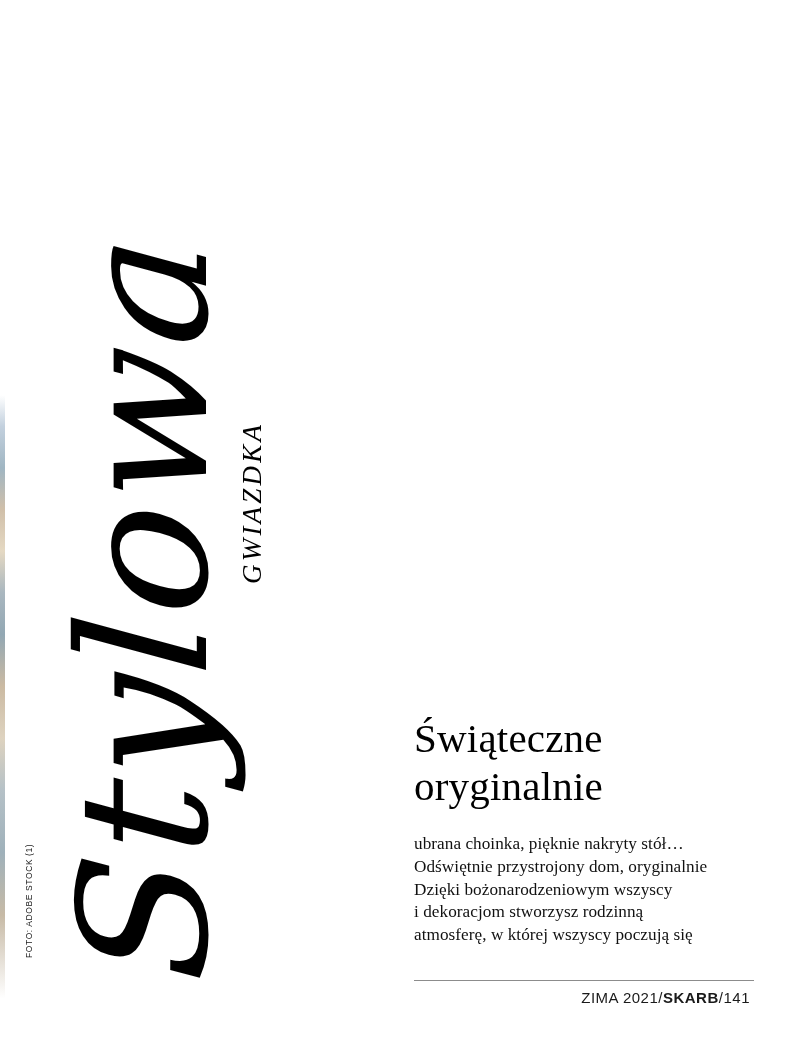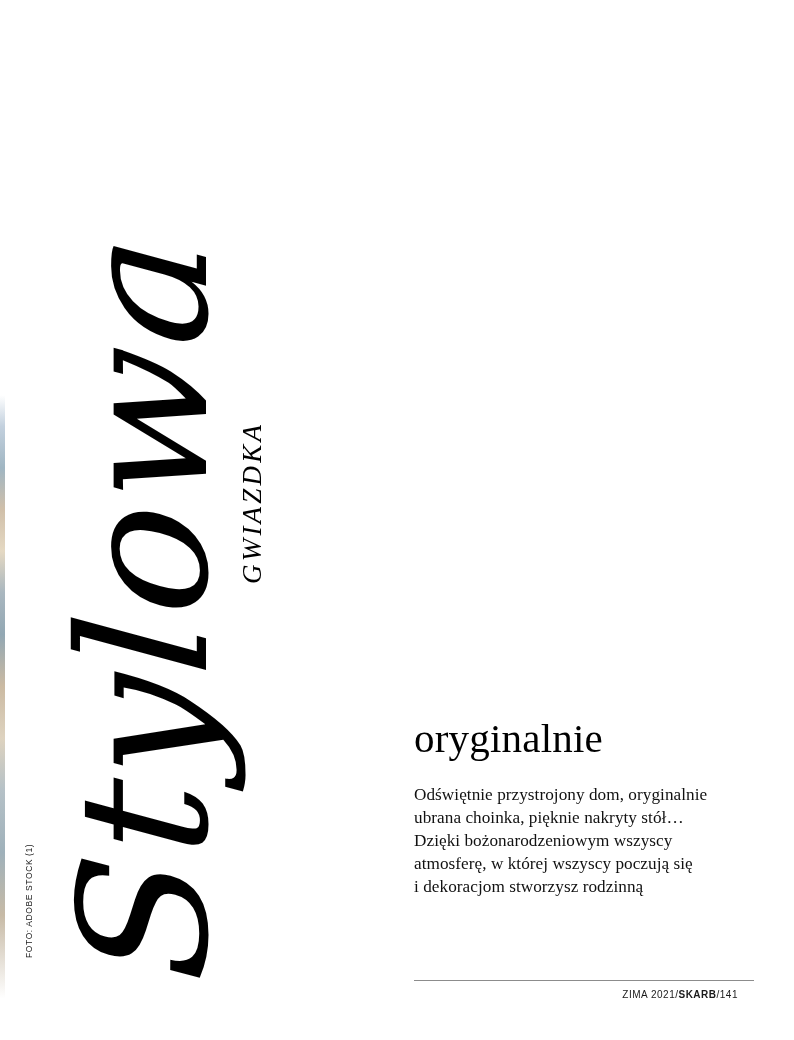--- a/index.html
+++ b/index.html
@@ -150,24 +150,24 @@
     position: absolute;
     left: 414px;
     top: 980px;
     width: 340px;
     height: 1px;
     background: #8c8c8c;
   }
 
   .folio {
     position: absolute;
-    right: 56px;
+    right: 44px;
     top: 989px;
     font-family: "Liberation Sans", sans-serif;
-    font-size: 10px;
+    font-size: 15px;
     letter-spacing: 0.5px;
     color: #1a1a1a;
     white-space: nowrap;
   }
   .folio .brand {
     font-weight: 700;
   }
 </style>
 </head>
 <body>
@@ -180,29 +180,30 @@
 
   <div class="title-block">
     <div class="title-rotor">
       <div class="script-word">Stylowa</div>
       <div class="kicker-word">GWIAZDKA</div>
     </div>
   </div>
 
   <div class="right-col">
     <h1 class="headline">
+      <span>Świąteczne</span>
       <span class="line2">oryginalnie</span>
     </h1>
 
     <p class="body-copy">
+      <span>ubrana choinka, pięknie nakryty stół…</span>
       <span>Odświętnie przystrojony dom, oryginalnie</span>
-      <span>ubrana choinka, pięknie nakryty stół…</span>
       <span>Dzięki bożonarodzeniowym wszyscy</span>
+      <span>i dekoracjom stworzysz rodzinną</span>
       <span>atmosferę, w której wszyscy poczują się</span>
-      <span>i dekoracjom stworzysz rodzinną</span>
     </p>
   </div>
 
   <div class="footer-rule"></div>
 
   <div class="folio">
     <span>ZIMA 2021/</span><span class="brand">SKARB</span><span>/141</span>
   </div>
 
 </div>

